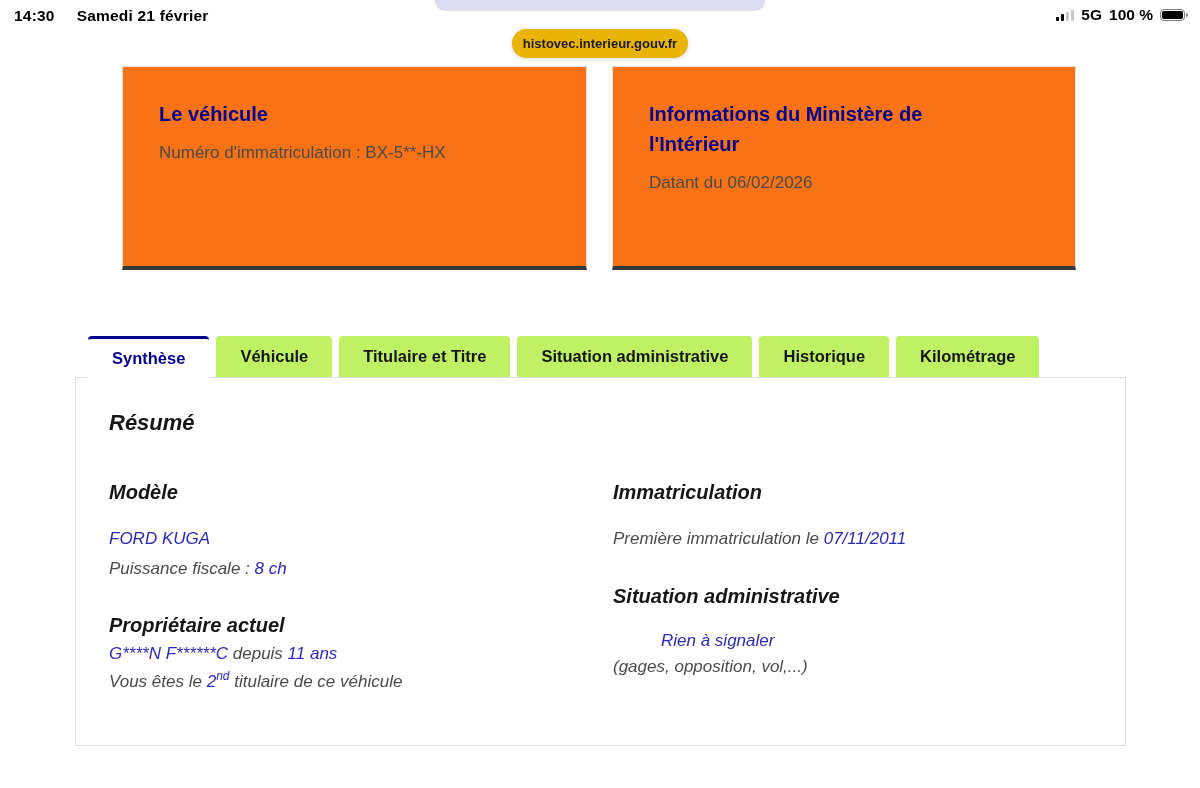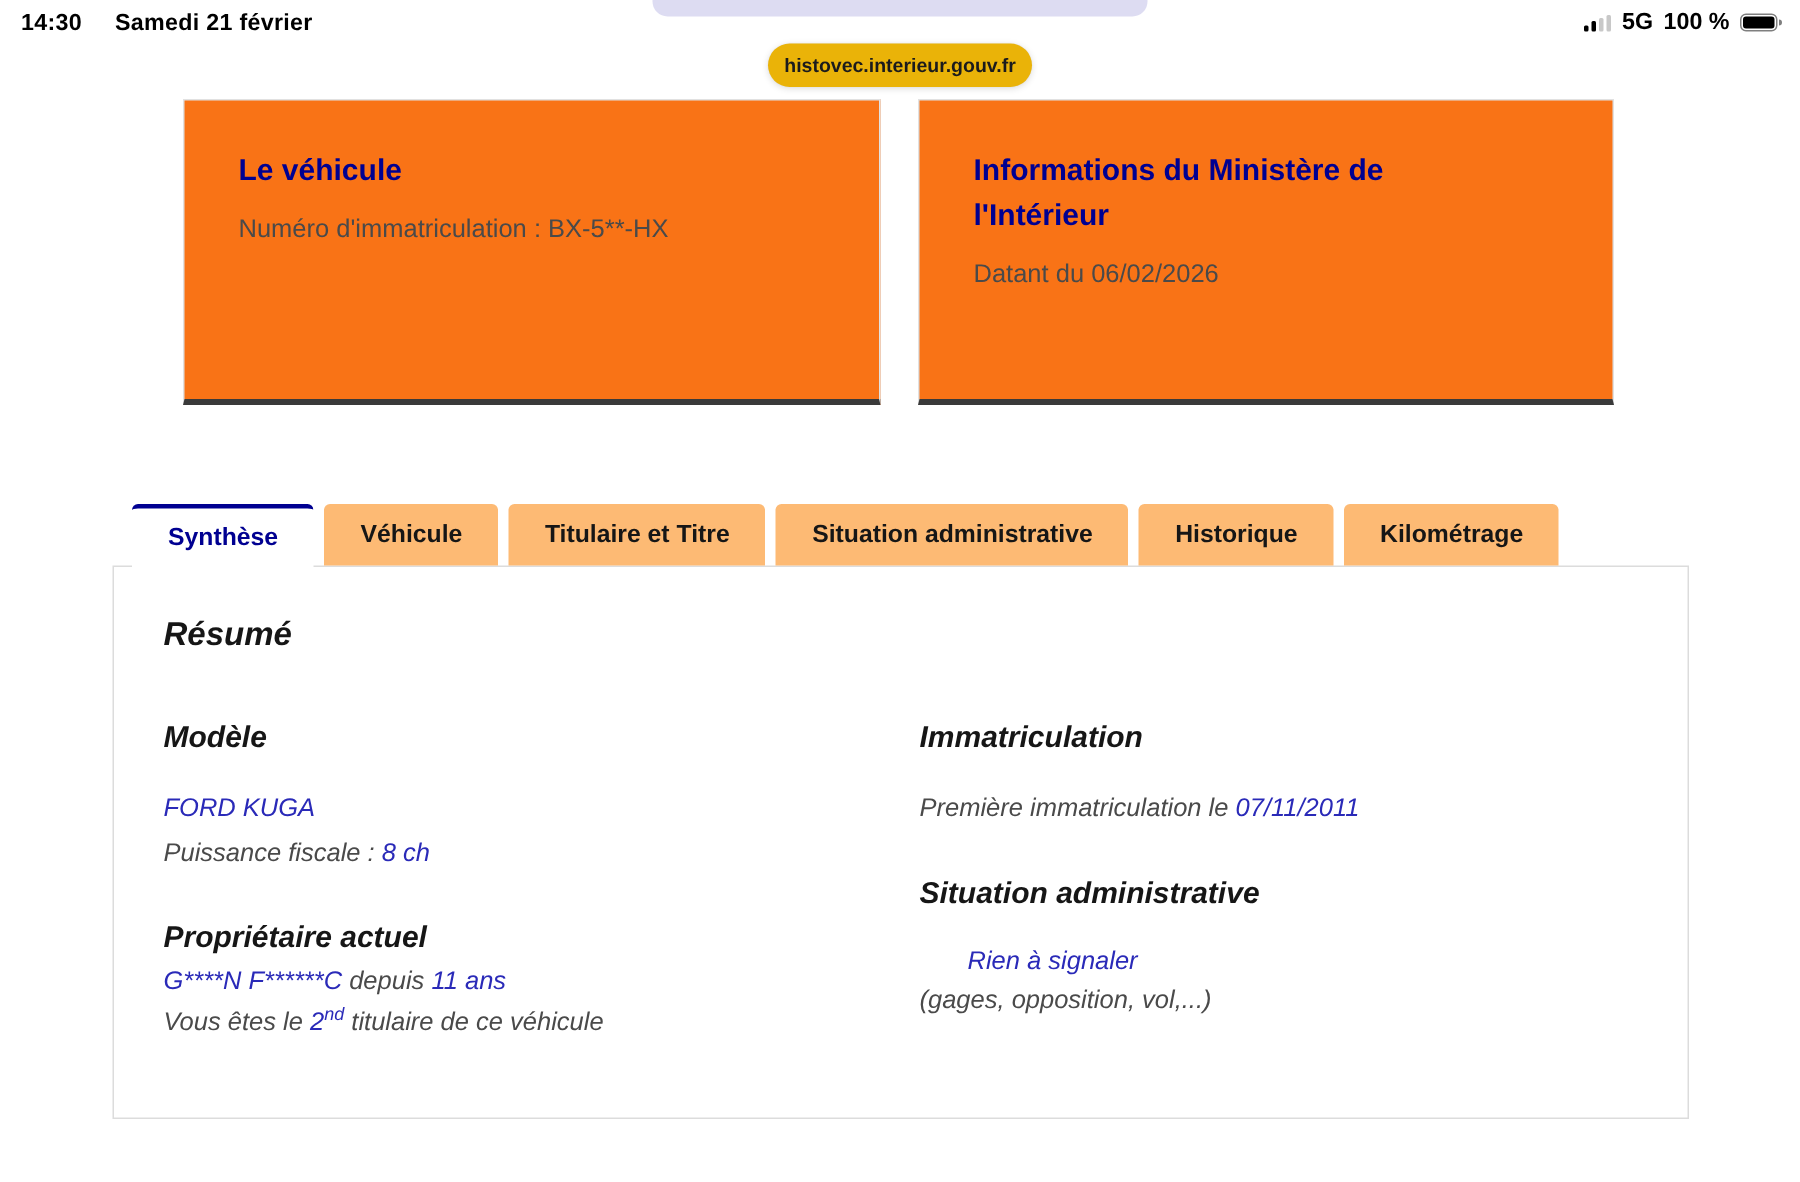--- a/index.html
+++ b/index.html
@@ -77,21 +77,21 @@
   
   .tabs {
     position: absolute; left: 75px; top: 336px; width: 1051px; height: 42px;
     display: flex; align-items: flex-end; gap: 7px;
     padding-left: 13px; overflow: hidden; z-index: 3;
   }
   .tab {
     flex: 0 0 auto; height: 41px; line-height: 41px;
     margin-bottom: 1px;
     padding: 0 24px; white-space: nowrap;
-    background: #fdba74; color: #161616;
+    background: #bef264; color: #161616;
     font-size: 16.5px; font-weight: 700;
     border-radius: 4px 4px 0 0;
     cursor: pointer;
   }
   .tab.active {
     height: 42px; line-height: 38px; margin-bottom: 0;
     background: #fff; color: #000091;
     border-top: 3px solid #000091;
   }
 
@@ -110,21 +110,21 @@
   .h-model        { left: 33px;  top: 103px; }
   .l-model-name   { left: 33px;  top: 151px; font-weight: 500; }
   .l-power        { left: 33px;  top: 181px; }
   .h-owner        { left: 33px;  top: 236px; }
   .l-owner        { left: 33px;  top: 266px; }
   .l-holder       { left: 33px;  top: 291px; }
 
   .h-reg          { left: 537px; top: 103px; }
   .l-reg          { left: 537px; top: 151px; }
   .h-sit          { left: 537px; top: 207px; }
-  .l-status       { left: 569px; top: 253px; font-weight: 500; }
+  .l-status       { left: 585px; top: 253px; font-weight: 500; }
   .l-note         { left: 537px; top: 279px; }
 </style>
 </head>
 <body>
 
 <div class="status-left">
   <span>14:30</span><span class="date">Samedi 21 février</span>
 </div>
 <div class="status-right">
   <span class="signal">

